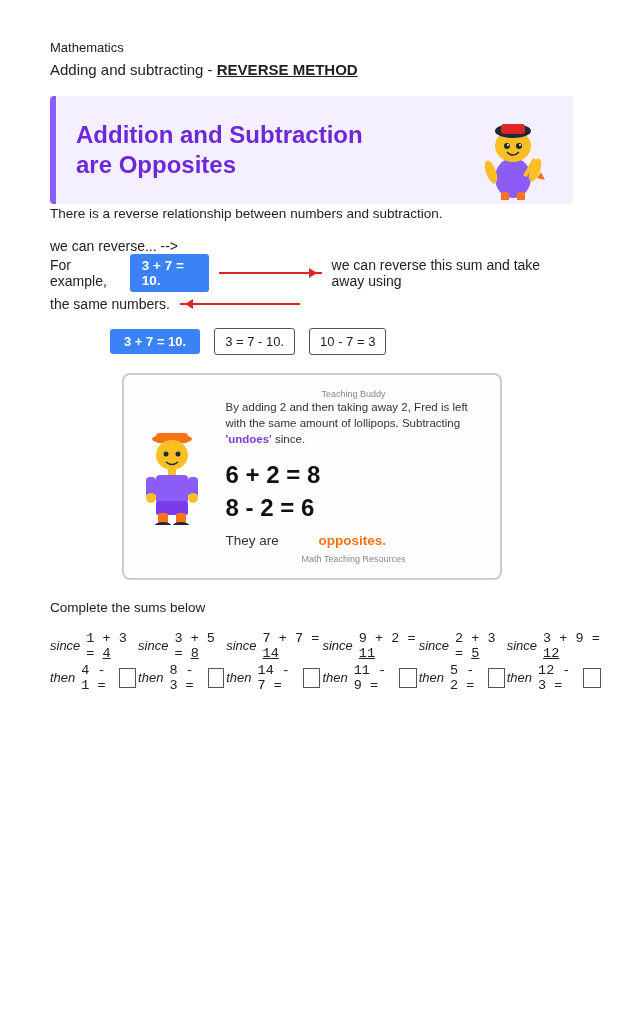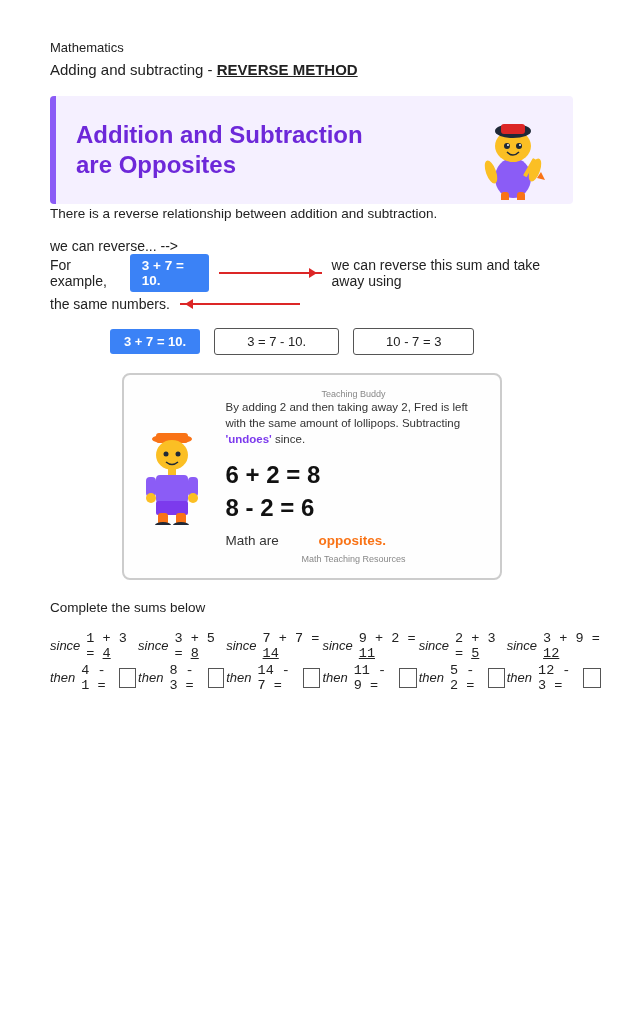--- a/index.html
+++ b/index.html
@@ -80,21 +80,21 @@
       background: #3b82f6;
       color: white;
       padding: 5px 14px;
       border-radius: 3px;
       font-weight: bold;
       font-size: 13px;
     }
 
     .eq-box-white {
       border: 1.5px solid #555;
-      padding: 5px 32px;
+      padding: 5px 10px;
       border-radius: 3px;
       font-size: 13px;
     }
 
     .illustration-box {
       border: 2px solid #ccc;
       border-radius: 8px;
       padding: 14px 18px;
       margin-bottom: 20px;
       background: #fefefe;
@@ -280,21 +280,21 @@
 
       <path d="M34 42 Q40 48 46 42" stroke="#1f2937" stroke-width="1.5" fill="none"></path>
 
       <rect x="60" y="48" width="4" height="20" rx="1" fill="#fbbf24" transform="rotate(30 60 48)"></rect>
       <polygon points="68,62 72,70 64,68" fill="#f97316"></polygon>
     </svg>
   </div>
 </div>
 
 <div class="intro-text">
-  <span>There is a reverse relationship between addition and subtraction.</span>
+  <span>There is a reverse relationship between numbers and subtraction.</span>
 </div>
 
 <div class="example-area">
    we can reverse... --&gt;
   <div class="example-line1">
     <span>For example,</span>
     <span class="blue-box">
       <span>3 + 7 = 10.</span>
     </span>
 
@@ -361,21 +361,21 @@
       <span>Teaching Buddy</span>
     </div>
     <div class="illus-desc">
       <span>By adding 2 and then taking away 2, Fred is left with the same amount of lollipops. Subtracting </span><span class="undoes"><span>'undoes'</span></span><span> since.</span>
     </div>
     <div class="math-lines">
       <div><span>6 + 2 = 8</span></div>
       <div><span>8 - 2 = 6</span></div>
     </div>
     <div class="opposites-line">
-      <span>Math are </span><span class="opposites-word"><span>opposites.</span></span>
+      <span>They are </span><span class="opposites-word"><span>opposites.</span></span>
     </div>
     <div class="illus-label" style="margin-top:6px;">
       <span>Math Teaching Resources</span>
     </div>
   </div>
 </div>
 
 <div class="complete-label">
   <span>Complete the sums below</span>
 </div>

